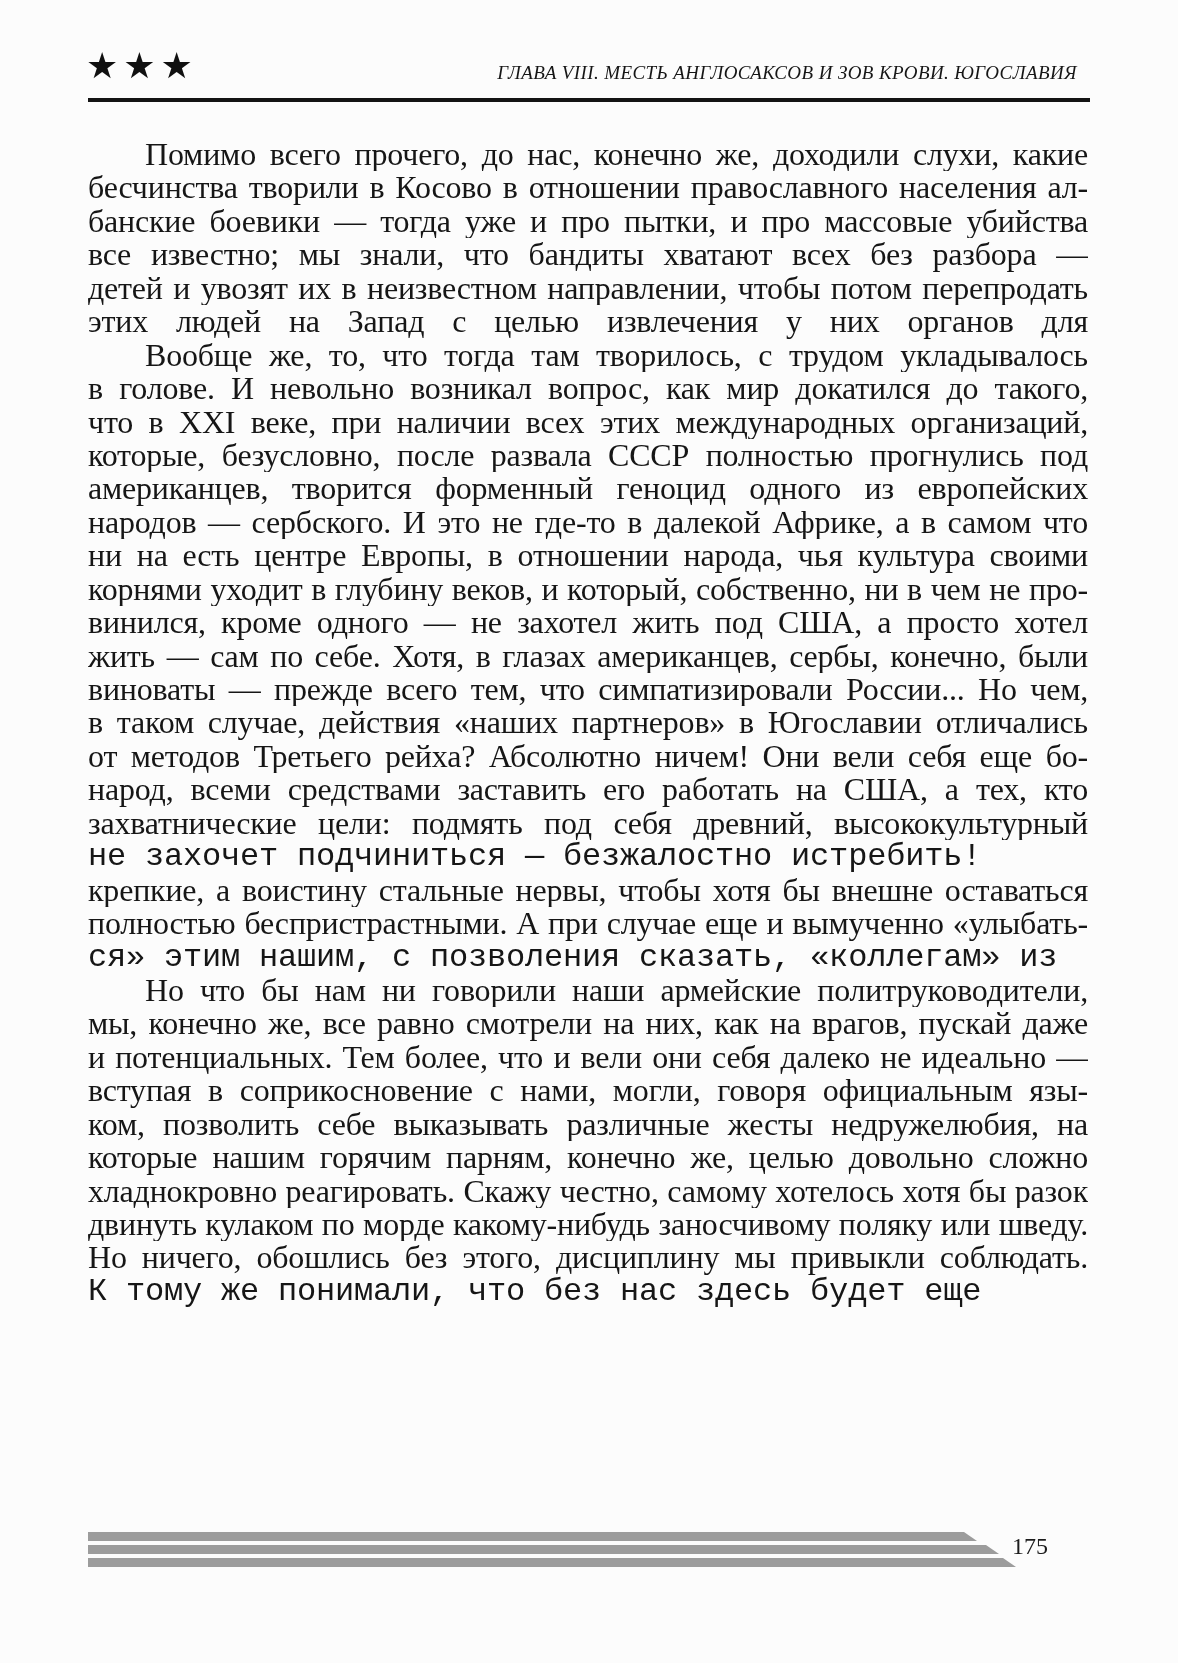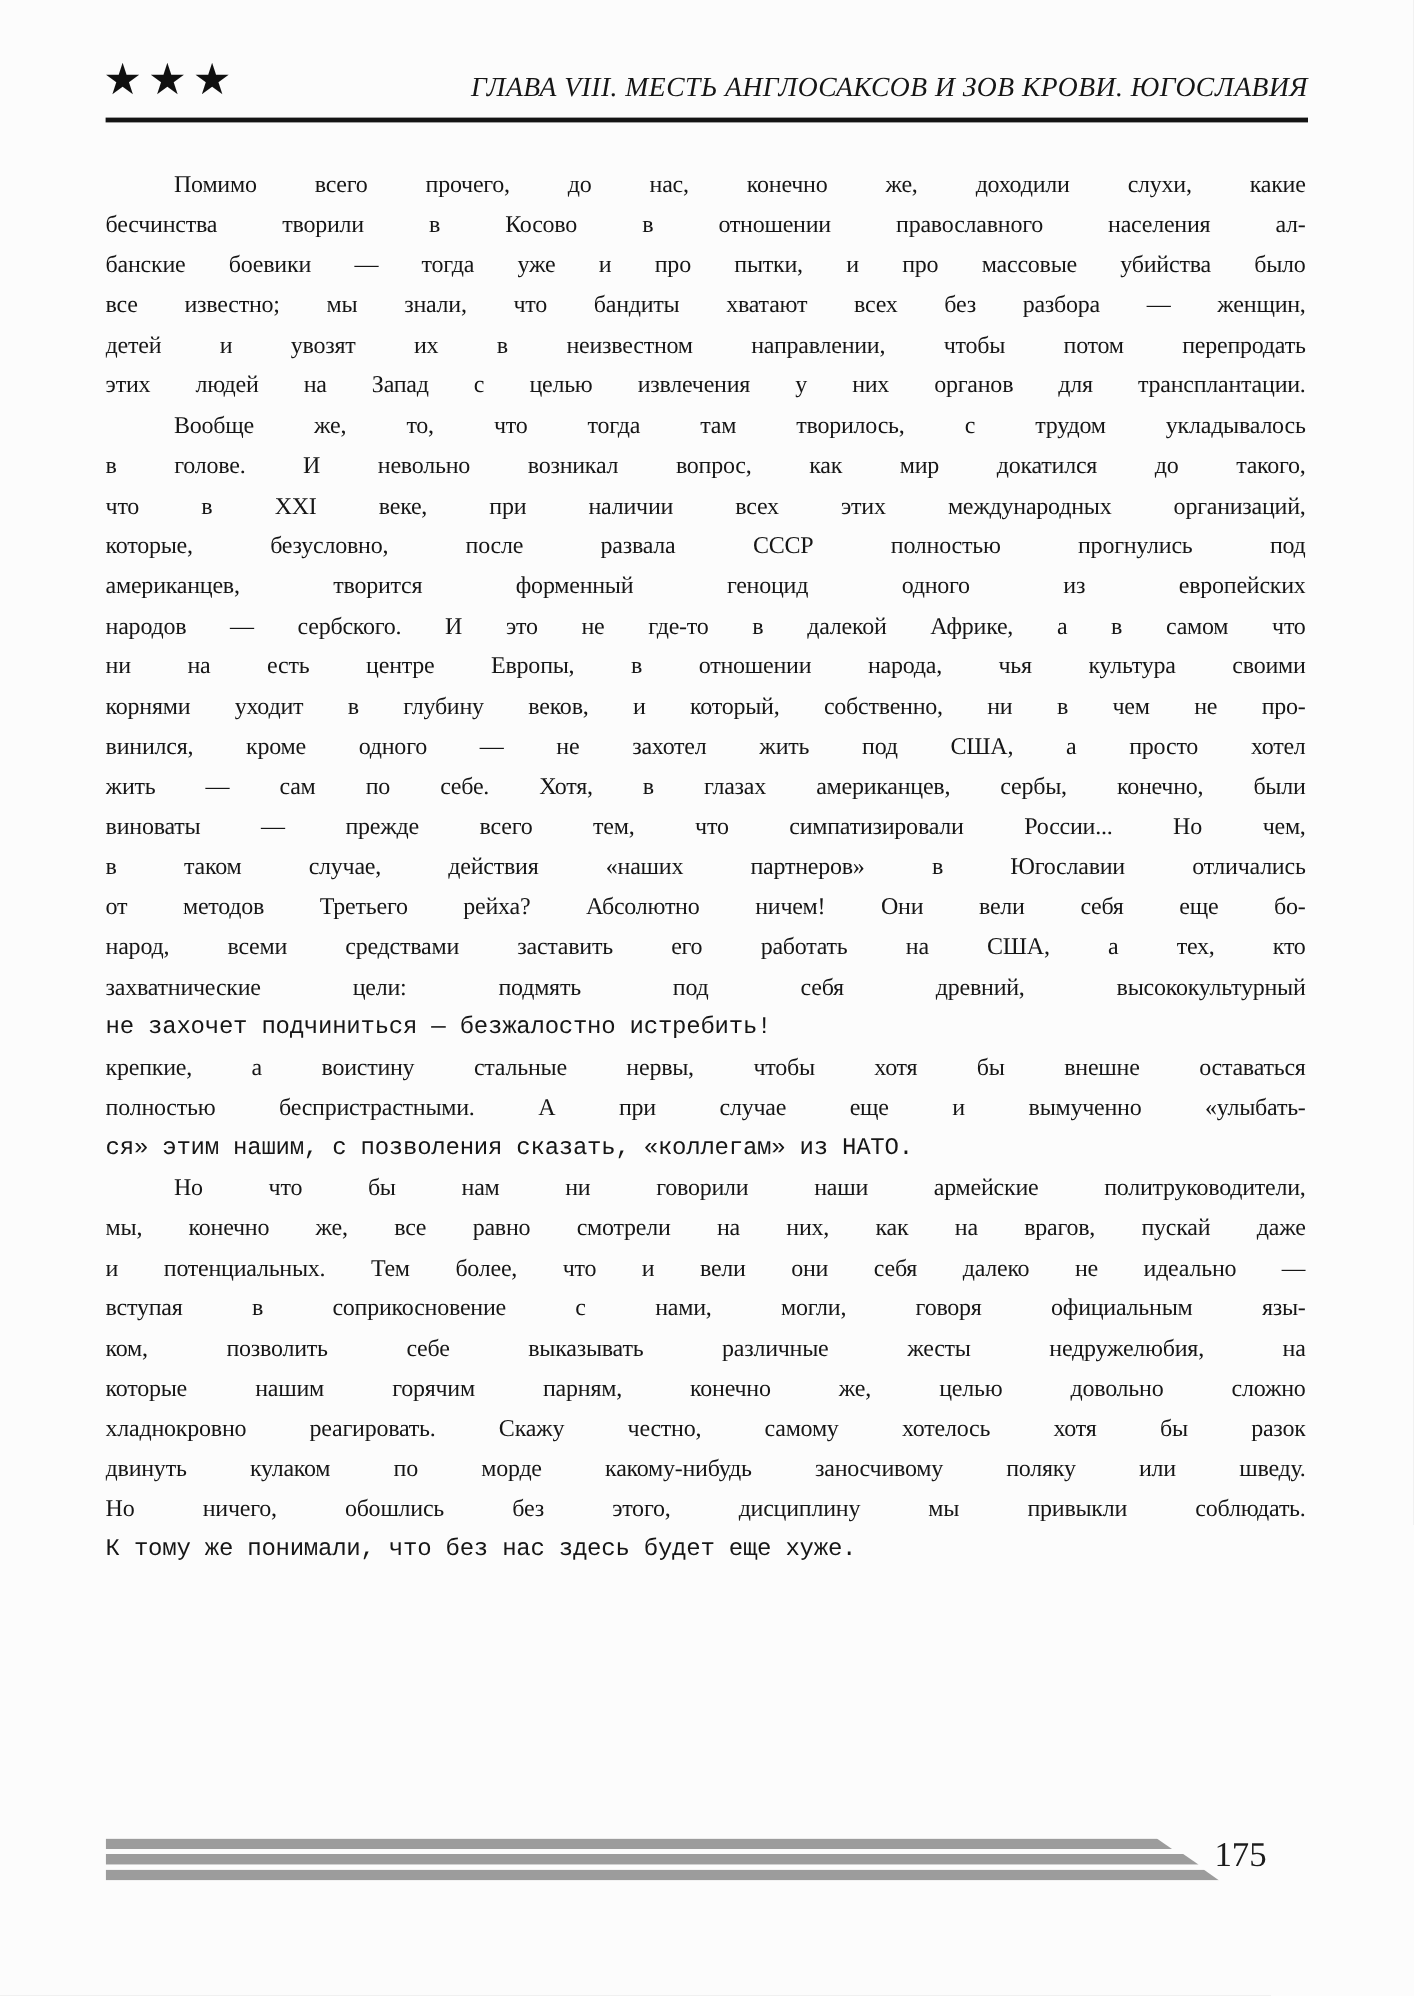--- a/index.html
+++ b/index.html
@@ -23,45 +23,45 @@
     position: absolute;
     left: 86px;
     top: 48px;
     font-size: 36px;
     line-height: 36px;
     letter-spacing: 5px;
     color: #101010;
   }
   .chapter-title {
     position: absolute;
-    right: 88px;
+    right: 101px;
     top: 60px;
     font-style: italic;
-    font-size: 23px;
+    font-size: 19px;
     line-height: 26px;
     letter-spacing: 0.4px;
     color: #161616;
     white-space: nowrap;
   }
   .header-rule {
     position: absolute;
     left: 88px;
     right: 88px;
     top: 98px;
     height: 4px;
     background: #141414;
   }
 
   
   .text-block {
     position: absolute;
     left: 88px;
     top: 138px;
     width: 1000px;
-    font-size: 20px;
+    font-size: 32px;
     line-height: 33.45px;
     letter-spacing: -0.2px;
     color: #161616;
   }
   .paragraph { margin: 0; padding: 0; }
   .line {
     text-align: justify;
     text-align-last: justify;
     height: 33.45px;
     overflow: hidden;
@@ -86,21 +86,21 @@
     margin-bottom: 4px;
     clip-path: polygon(0 0, calc(100% - 13px) 0, 100% 100%, 0 100%);
   }
   .stripe-1 { width: 889px; }
   .stripe-2 { width: 911px; }
   .stripe-3 { width: 928px; }
   .page-number {
     position: absolute;
     left: 1012px;
     top: 1531px;
-    font-size: 29px;
+    font-size: 24px;
     line-height: 30px;
     color: #1c1c1c;
   }
 </style>
 </head>
 <body>
 
 <div class="page">
 
   <div class="header-stars">★★★</div>

